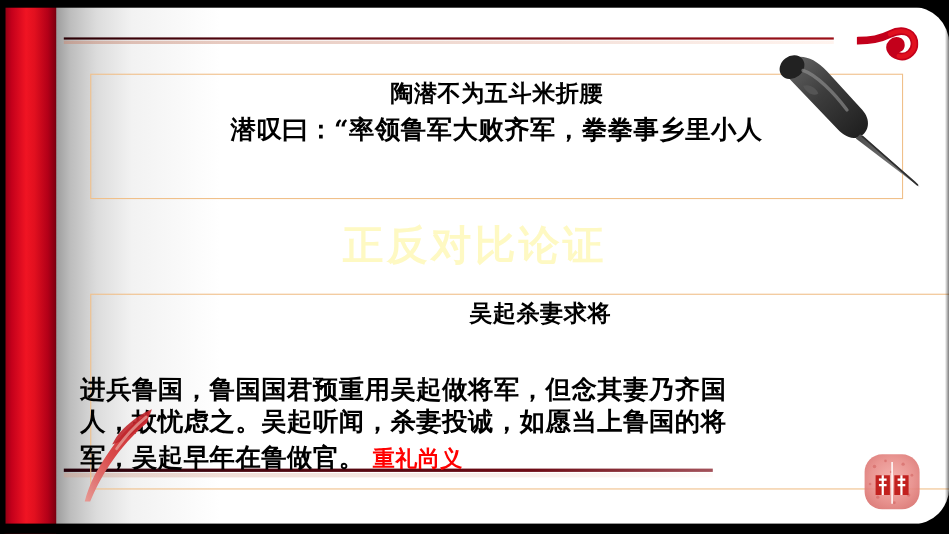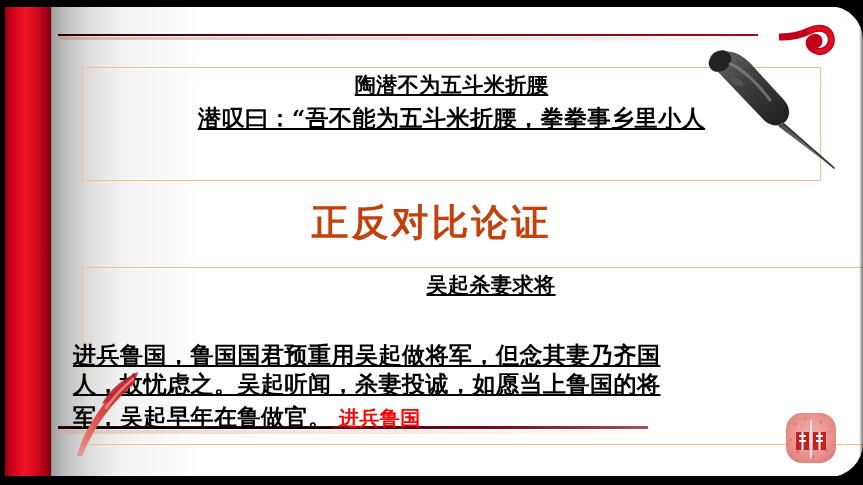--- a/index.html
+++ b/index.html
@@ -168,21 +168,20 @@
     width: 818px;
     height: 178px;
   }
 
   .cn-line {
     font-family: "DejaVu Serif", "Liberation Serif", serif;
     color: #000000;
     font-weight: 600;
     letter-spacing: .5px;
     white-space: nowrap;
-    text-decoration: underline;
   }
 
   
   #box-top .bt-title {
     position: absolute;
     left: 0; right: 0;
     top: 3px;
     text-align: center;
     font-size: 21px;
     line-height: 28px;
@@ -209,21 +208,21 @@
     letter-spacing: .5px;
   }
 
   
   .headline {
     position: absolute;
     left: 0; right: 0;
     top: 199px;
     text-align: center;
     z-index: 22;
-    color: #c2410c;
+    color: #fef9c3;
     font-family: "DejaVu Serif", "Liberation Serif", serif;
     font-weight: 700;
     font-size: 37px;
     letter-spacing: 3px;
     line-height: 46px;
   }
 
   
   #box-bottom .bb-title {
     position: absolute;
@@ -294,32 +293,32 @@
                C31 35, 28 29, 32 25 C35 22, 40 23, 40 27 C40 30, 37 31, 35 29" fill="none" stroke="#c3001b" stroke-width="7" stroke-linecap="round"></path>
       <path d="M30 17 C40 12, 50 14, 52 23 C54 32, 46 39, 38 37" fill="none" stroke="#e1101f" stroke-width="4" stroke-linecap="round"></path>
     </svg>
   </div>
 
   <div class="footer-rule"></div>
   <div class="footer-rule-soft"></div>
 
   <div class="txtbox" id="box-top">
     <div class="cn-line bt-title">陶潜不为五斗米折腰</div>
-    <div class="cn-line bt-l2">潜叹曰：“吾不能为五斗米折腰，拳拳事乡里小人</div>
+    <div class="cn-line bt-l2">潜叹曰：“率领鲁军大败齐军，拳拳事乡里小人</div>
   </div>
 
   <div class="headline">正反对比论证</div>
 
   <div class="txtbox" id="box-bottom">
     <div class="cn-line bb-title">吴起杀妻求将</div>
     <div class="cn-line bb-line bb-l2">进兵鲁国，鲁国国君预重用吴起做将军，但念其妻乃齐国</div>
     <div class="cn-line bb-line bb-l3">人，故忧虑之。吴起听闻，杀妻投诚，如愿当上鲁国的将</div>
     <div class="bb-line bb-l4">
       <span class="cn-line">军，吴起早年在鲁做官。</span>
-      <span class="kw-red">进兵鲁国</span>
+      <span class="kw-red">重礼尚义</span>
     </div>
   </div>
 
   <div class="brush-pen">
     <svg width="160" height="140" viewBox="0 0 160 140">
       <defs>
         <linearGradient id="ferrule" x1="0" y1="0" x2="1" y2="1">
           <stop offset="0%" stop-color="#6a6a6a"></stop>
           <stop offset="45%" stop-color="#3d3d3d"></stop>
           <stop offset="100%" stop-color="#1c1c1c"></stop>

